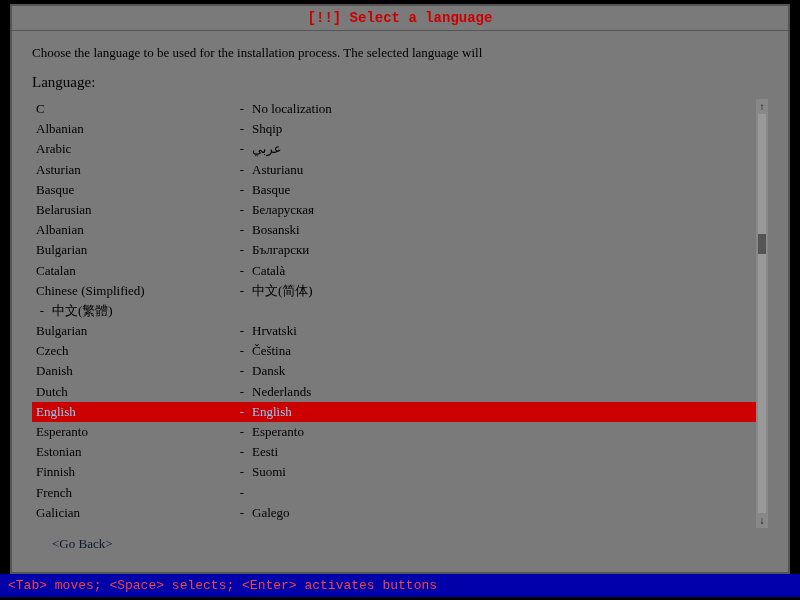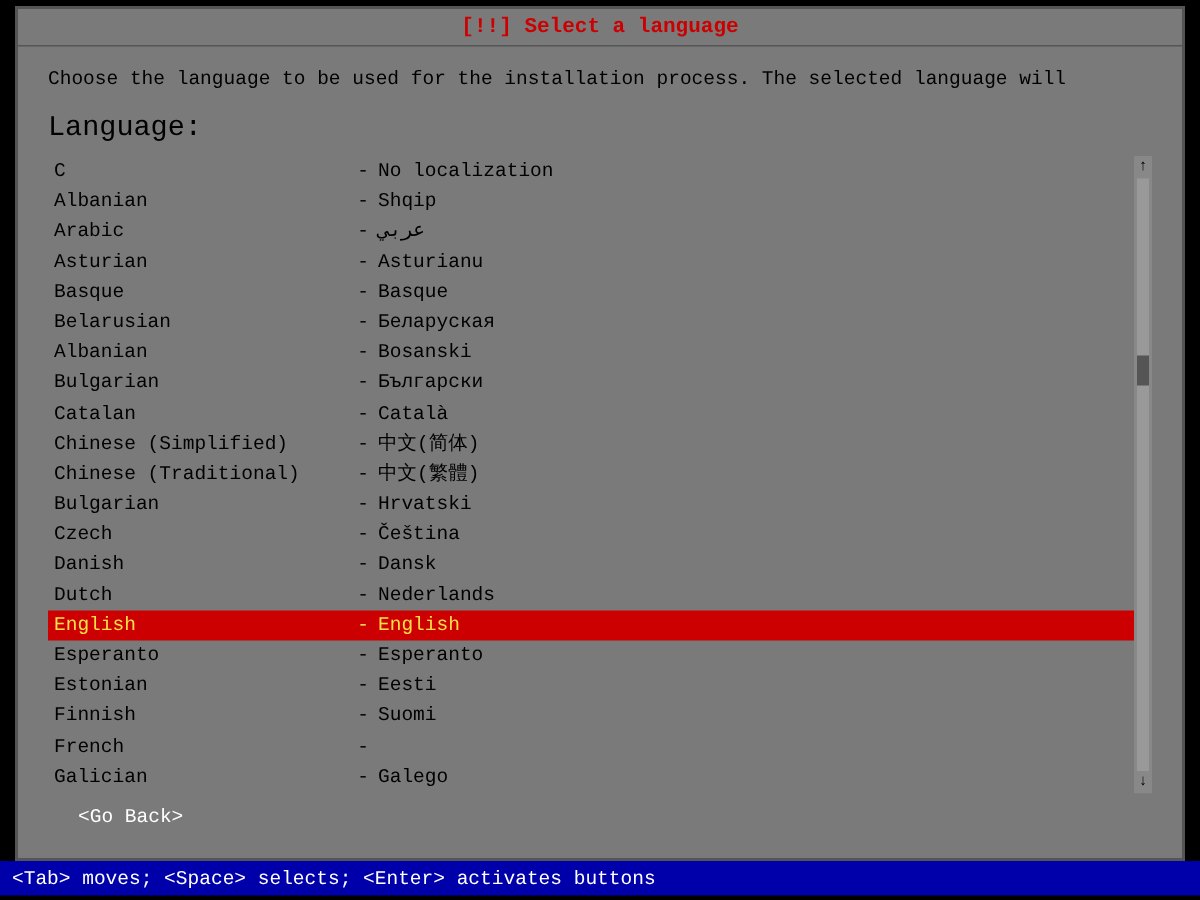--- a/index.html
+++ b/index.html
@@ -48,33 +48,34 @@
       color: #cc0000;
       font-weight: bold;
     }
 
     #content-area {
       flex: 1;
       padding: 12px 20px;
       display: flex;
       flex-direction: column;
       overflow: hidden;
+      font-family: Liberation Serif, serif;
     }
 
     #description {
       color: #000;
       margin-bottom: 12px;
       line-height: 1.5;
       font-size: 13px;
     }
 
     #language-label {
       color: #000;
       margin-bottom: 8px;
-      font-size: 19px;
+      font-size: 15px;
     }
 
     #list-container {
       flex: 1;
       overflow: hidden;
       position: relative;
       display: flex;
     }
 
     #language-list {
@@ -88,21 +89,21 @@
       align-items: center;
       padding: 1px 0;
       cursor: pointer;
       color: #000;
       font-size: 13px;
       line-height: 1.4;
     }
 
     .lang-item.selected {
       background-color: #cc0000;
-      color: #fde047;
+      color: #7dd3fc;
     }
 
     .lang-name {
       width: 200px;
       padding-left: 4px;
     }
 
     .lang-dash {
       width: 20px;
       text-align: center;
@@ -149,29 +150,29 @@
       cursor: pointer;
     }
 
     #bottom-buttons {
       padding: 8px 20px;
       display: flex;
       gap: 20px;
     }
 
     .button-item {
-      color: #ffffff;
+      color: #0f172a;
       cursor: pointer;
       font-size: 13px;
     }
 
     #status-bar {
       width: 800px;
       background-color: #0000aa;
-      color: #ffffff;
+      color: #ef4444;
       padding: 4px 8px;
       font-size: 13px;
       text-align: left;
     }
   </style>
 </head>
 <body>
 
 <div id="outer-frame">
   <div id="dialog">
@@ -232,21 +233,20 @@
               <span class="lang-name">Catalan</span>
               <span class="lang-dash">-</span>
               <span class="lang-native">Català</span>
             </div>
             <div class="lang-item">
               <span class="lang-name">Chinese (Simplified)</span>
               <span class="lang-dash">-</span>
               <span class="lang-native">中文(简体)</span>
             </div>
             <div class="lang-item">
-              <span class="lang-name">Chinese (Traditional)</span>
               <span class="lang-dash">-</span>
               <span class="lang-native">中文(繁體)</span>
             </div>
             <div class="lang-item">
               <span class="lang-name">Bulgarian</span>
               <span class="lang-dash">-</span>
               <span class="lang-native">Hrvatski</span>
             </div>
             <div class="lang-item">
               <span class="lang-name">Czech</span>

